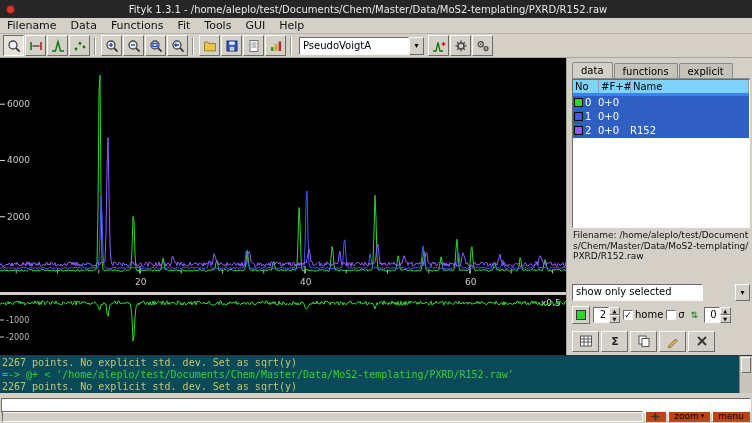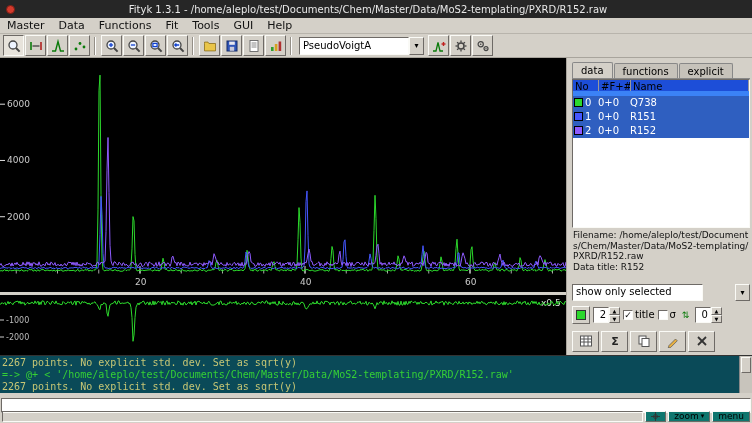--- a/index.html
+++ b/index.html
@@ -35,21 +35,21 @@
   .hsplit { height:3px; background:#d4d0c8; }
   #auxplot { width:566px; height:60px; background:#000; display:block; }
   .vsplit { width:4px; background:#d4d0c8; border-left:1px solid #a8a49c; }
 
   
   .sidebar { width:182px; background:#d4d0c8; padding:1px 2px; display:flex; flex-direction:column; flex:0 0 auto; }
   .tabs { height:20px; display:flex; align-items:flex-end; border-bottom:1px solid #888; }
   .tab { font-size:10px; padding:2px 8px 1px 8px; border:1px solid #888; border-bottom:none; background:#c6c2ba; margin-right:1px; border-radius:2px 2px 0 0; }
   .tab.active { background:#d4d0c8; padding-bottom:2px; }
   .dlist { height:152px; background:#fff; border:1px solid; border-color:#6e6a66 #fafaf6 #fafaf6 #6e6a66; overflow:hidden; }
-  .dl-head { display:flex; height:16px; font-size:10px; background:#1d4ed8; border-bottom:5px solid #3b82f6; }
+  .dl-head { display:flex; height:16px; font-size:10px; background:#7dd3fc; border-bottom:3px solid #3b82f6; }
   .dh { padding:1px 2px; border-right:1px solid #999; white-space:nowrap; overflow:hidden; }
   .dh.c1 { width:26px; } .dh.c2 { width:32px; } .dh.c3 { flex:1; }
   .dl-row { display:flex; align-items:center; height:14px; font-size:10px; }
   .dl-row.selected { background:#2f5fc0; color:#fff; }
   .swatch { width:9px; height:9px; border:1px solid #000; margin:0 2px 0 1px; flex:0 0 auto; }
   .rc { white-space:nowrap; overflow:hidden; }
   .rc.c1 { width:13px; } .rc.c2 { width:32px; } .rc.c3 { flex:1; }
   .dinfo { height:56px; font-size:9px; line-height:10.5px; padding:2px 1px; color:#111; overflow:hidden; word-break:break-all; }
   .filter-combo { display:flex; height:17px; margin:1px 0;gap:32px; }
   .fc-text { flex:1; background:#fff; border:1px solid; border-color:#6e6a66 #fafaf6 #fafaf6 #6e6a66; font-size:10px; padding:1px 3px; white-space:nowrap; overflow:hidden; }
@@ -75,35 +75,35 @@
   .console-scroll { width:13px; background:#c8c4bc; border-left:1px solid #888; position:relative; }
   .cthumb { position:absolute; top:1px; left:1px; right:1px; height:16px; border:1px solid; border-color:#fafaf6 #6e6a66 #6e6a66 #fafaf6; background:#d4d0c8; }
 
   
   .inputrow { height:17px; background:#d4d0c8; padding:1px; flex:0 0 auto; }
   .inputrow input { width:100%; height:15px; border:1px solid; border-color:#6e6a66 #fafaf6 #fafaf6 #6e6a66; font-family:"DejaVu Sans Mono", monospace; font-size:10px; padding:0 3px; background:#fff; outline:none; }
 
   
   .statusbar { height:13px; display:flex; align-items:stretch; gap:2px; padding:1px 2px; font-size:9px; flex:1; }
   .sb-long { flex:1; border:1px solid; border-color:#6e6a66 #fafaf6 #fafaf6 #6e6a66; }
-  .sb-btn { display:inline-flex; align-items:center; justify-content:center; gap:2px; padding:0 5px; border:1px solid; border-color:#fafaf6 #6e6a66 #6e6a66 #fafaf6; background:#0f766e; line-height:9px; }
+  .sb-btn { display:inline-flex; align-items:center; justify-content:center; gap:2px; padding:0 5px; border:1px solid; border-color:#fafaf6 #6e6a66 #6e6a66 #fafaf6; background:#c2410c; line-height:9px; }
   .arr { font-size:7px; }
 </style>
 </head>
 <body>
 
 <div id="app">
 
   <div class="titlebar">
     <span class="tb-close"></span>
     <span class="tb-title">Fityk 1.3.1 - /home/aleplo/test/Documents/Chem/Master/Data/MoS2-templating/PXRD/R152.raw</span>
   </div>
 
   <div class="menubar">
-    <span class="menu-item">Master</span>
+    <span class="menu-item">Filename</span>
     <span class="menu-item">Data</span>
     <span class="menu-item">Functions</span>
     <span class="menu-item">Fit</span>
     <span class="menu-item">Tools</span>
     <span class="menu-item">GUI</span>
     <span class="menu-item">Help</span>
   </div>
 
   <div class="toolbar" id="toolbar">
       <span class="tbtn pressed">
@@ -279,60 +279,57 @@
       <div class="dlist">
         <div class="dl-head">
           <span class="dh c1">No</span>
           <span class="dh c2">#F+#</span>
           <span class="dh c3">Name</span>
         </div>
         <div class="dl-row selected">
           <span class="swatch" style="background: rgb(44, 216, 44);"></span>
           <span class="rc c1">0</span>
           <span class="rc c2">0+0</span>
-          <span class="rc c3">Q738</span>
         </div>
         <div class="dl-row selected">
           <span class="swatch" style="background: rgb(69, 87, 255);"></span>
           <span class="rc c1">1</span>
           <span class="rc c2">0+0</span>
-          <span class="rc c3">R151</span>
         </div>
         <div class="dl-row selected">
           <span class="swatch" style="background: rgb(143, 91, 255);"></span>
           <span class="rc c1">2</span>
           <span class="rc c2">0+0</span>
           <span class="rc c3">R152</span>
         </div>
       </div>
 
       <div class="dinfo">
         <div>Filename: /home/aleplo/test/Documents/Chem/Master/Data/MoS2-templating/PXRD/R152.raw</div>
-        <div>Data title: R152</div>
       </div>
 
       <div class="filter-combo">
         <span class="fc-text">show only selected</span>
         <span class="fc-btn">▾</span>
       </div>
 
       <div class="ctrl-row">
         <span class="color-btn raised">
           <span class="color-chip" style="background: rgb(44, 216, 44);"></span>
         </span>
         <span class="spin">
           <span class="spin-val">2</span>
           <span class="spin-btns">
               <span class="su">▲</span>
               <span class="sd">▼</span>
             </span>
         </span>
         <span class="chk">
           <span class="cbox">✓</span>
-          <span>title</span>
+          <span>home</span>
         </span>
         <span class="chk">
           <span class="cbox"></span>
           <span>σ</span>
         </span>
         <span class="mini-ic">⇅</span>
         <span class="spin">
           <span class="spin-val">0</span>
           <span class="spin-btns">
               <span class="su">▲</span>

